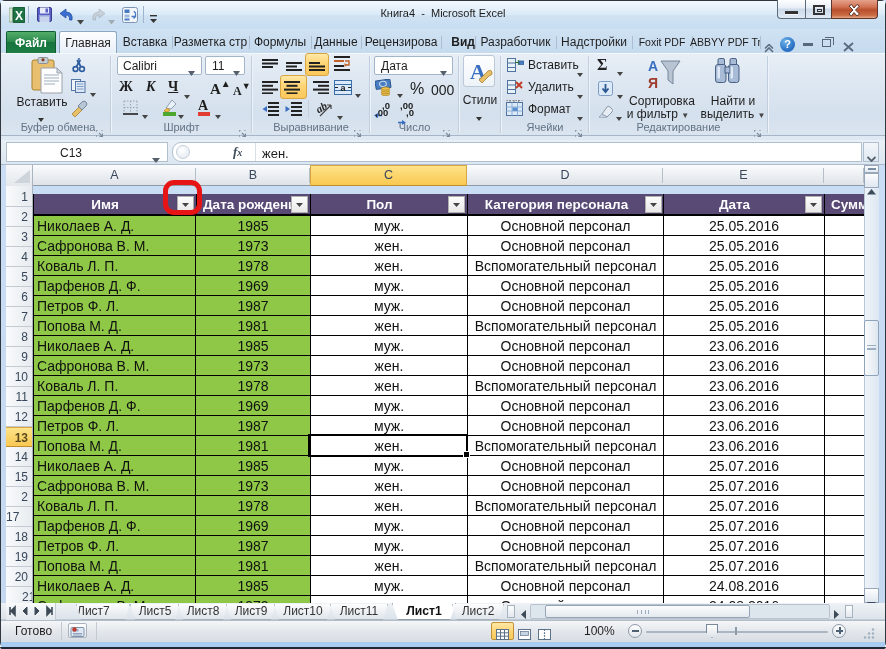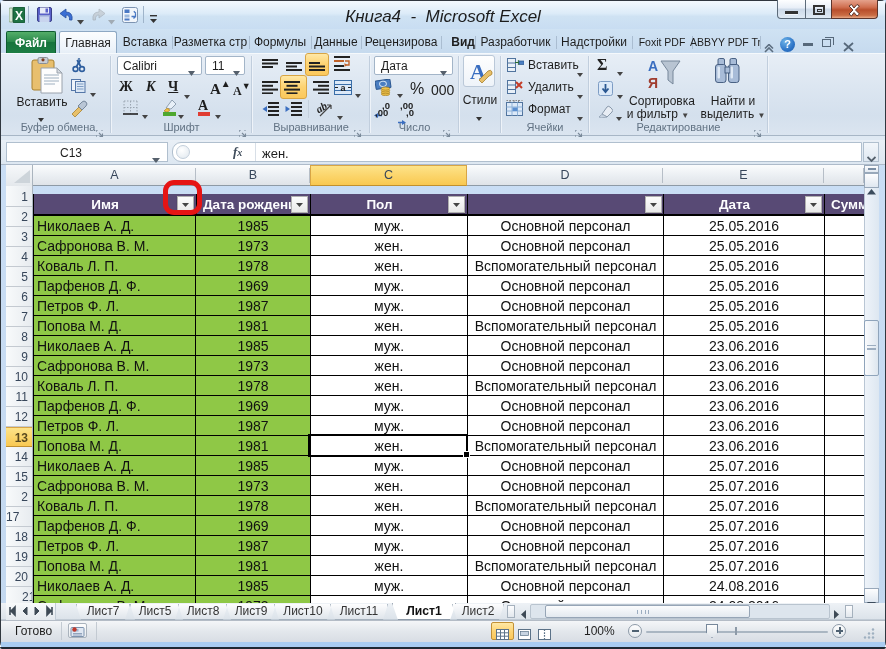--- a/index.html
+++ b/index.html
@@ -67,21 +67,21 @@
  </svg>
 </div>
 <div class="abs" style="left:143px;top:6px;width:1px;height:17px;background:#9fb4ca;"></div>
 <div class="abs" style="left:149px;top:10px;width:9px;height:9px;">
  <svg width="9" height="9">
         <rect x="1" y="0" width="7" height="1.4" fill="#333"></rect>
         <path d="M1 4 L8 4 L4.5 8 Z" fill="#333"></path>
       </svg>
 </div>
 
-<div class="abs tt" style="left:0;top:7px;width:886px;text-align:center;font-size:17px;color:#1c1c1c;font-style:italic;">Книга4&nbsp; -&nbsp; Microsoft Excel</div>
+<div class="abs tt" style="left:0;top:7px;width:886px;text-align:center;font-size:11px;color:#1c1c1c;">Книга4&nbsp; -&nbsp; Microsoft Excel</div>
 
 <div class="abs" style="left:777px;top:0;width:101px;height:19px;">
  <div class="abs" style="left:0;top:0;width:29px;height:19px;border:1px solid #5c6b7a;border-top:none;border-radius:0 0 0 4px;background:linear-gradient(#fdfeff,#e7eef7 45%,#ccd9e8 50%,#dfeaf4);"></div>
  <div class="abs" style="left:28px;top:0;width:27px;height:19px;border:1px solid #5c6b7a;border-top:none;background:linear-gradient(#fdfeff,#e7eef7 45%,#ccd9e8 50%,#dfeaf4);"></div>
  <div class="abs" style="left:54px;top:0;width:47px;height:19px;border:1px solid #5c352c;border-top:none;border-radius:0 0 4px 0;background:linear-gradient(#e5a28c,#d06f50 40%,#b94e2c 55%,#c96c44 85%,#e9a987);"></div>
  <div class="abs" style="left:8px;top:11px;width:13px;height:3px;background:#333;box-shadow:0 1px 0 rgba(255,255,255,.7);"></div>
  <div class="abs" style="left:36px;top:5px;width:12px;height:10px;border:2px solid #333;background:transparent;"></div>
  <div class="abs" style="left:39.5px;top:8.5px;width:5px;height:3px;border:1.5px solid #333;"></div>
  <div class="abs" style="left:69px;top:2px;width:16px;height:16px;">
   <svg width="16" height="16">
@@ -544,20 +544,21 @@
 <div class="abs" style="left:33px;top:186px;width:831px;height:417px;overflow:hidden;background:#fff;margin-top:8px;">
 <div class="abs" style="left:0;top:0;width:831px;height:22px;background:#584a75;border-bottom:2px solid #000;"></div>
 <div class="abs" style="left:162.5px;top:0;width:1.5px;height:22px;background:#000;"></div>
 <div class="abs" style="left:276.5px;top:0;width:1.5px;height:22px;background:#000;"></div>
 <div class="abs" style="left:433.5px;top:0;width:1.5px;height:22px;background:#000;"></div>
 <div class="abs" style="left:629.5px;top:0;width:1.5px;height:22px;background:#000;"></div>
 <div class="abs" style="left:790.5px;top:0;width:1.5px;height:22px;background:#000;"></div>
 <div class="abs tt" style="left:0px;top:3px;width:144px;text-align:center;font-size:13.5px;font-weight:bold;color:#fdfdff;overflow:hidden;">Имя</div>
 <div class="abs tt" style="left:170px;top:3px;width:88px;text-align:left;font-size:13.5px;font-weight:bold;color:#fdfdff;overflow:hidden;">Дата рождения</div>
 <div class="abs tt" style="left:277px;top:3px;width:139px;text-align:center;font-size:13.5px;font-weight:bold;color:#fdfdff;overflow:hidden;">Пол</div>
+<div class="abs tt" style="left:434px;top:3px;width:179px;text-align:center;font-size:13.5px;font-weight:bold;color:#fdfdff;overflow:hidden;">Категория персонала</div>
 <div class="abs tt" style="left:630px;top:3px;width:143px;text-align:center;font-size:13.5px;font-weight:bold;color:#fdfdff;overflow:hidden;">Дата</div>
 <div class="abs tt" style="left:798px;top:3px;width:33px;text-align:left;font-size:13.5px;font-weight:bold;color:#fdfdff;overflow:hidden;">Сумма</div>
 <div class="abs" style="left:144px;top:2px;width:17px;height:17px;background:linear-gradient(#fcfcfc,#e8e8e8);border:1px solid #b0b0b0;box-shadow:0 1px 1px rgba(0,0,0,.25);"><svg width="15" height="15">
           <path d="M4 6 L11 6 L7.5 10 Z" fill="#444"></path>
         </svg></div>
 <div class="abs" style="left:258px;top:2px;width:17px;height:17px;background:linear-gradient(#fcfcfc,#e8e8e8);border:1px solid #b0b0b0;box-shadow:0 1px 1px rgba(0,0,0,.25);"><svg width="15" height="15">
           <path d="M4 6 L11 6 L7.5 10 Z" fill="#444"></path>
         </svg></div>
 <div class="abs" style="left:415px;top:2px;width:17px;height:17px;background:linear-gradient(#fcfcfc,#e8e8e8);border:1px solid #b0b0b0;box-shadow:0 1px 1px rgba(0,0,0,.25);"><svg width="15" height="15">
           <path d="M4 6 L11 6 L7.5 10 Z" fill="#444"></path>
@@ -764,21 +765,21 @@
 <div class="abs" style="left:31px;top:604px;width:12px;height:14px;"><svg width="12" height="14">
         <g fill="#3e4a56" stroke="#3e4a56">
           <path d="M4 3 L8 7 L4 11 Z"></path>
         </g>
       </svg></div>
 <div class="abs" style="left:43px;top:604px;width:12px;height:14px;"><svg width="12" height="14">
         <g fill="#3e4a56" stroke="#3e4a56">
           <path d="M4 3 L8 7 L4 11 Z M9 3 L9 11" stroke-width="1.6"></path>
         </g>
       </svg></div>
-<div class="abs" style="left:76px;top:604px;width:54px;height:16px;background:linear-gradient(#fdfdfe,#dfe5eb);border:1px solid #a5b1bd;border-top:none;clip-path:polygon(5px 100%,0 0,100% 0,calc(100% - 5px) 100%);font-size:12px;color:#333;text-align:center;line-height:15px;">Лист7</div>
+<div class="abs" style="left:76px;top:604px;width:54px;height:16px;background:linear-gradient(#fdfdfe,#dfe5eb);border:1px solid #a5b1bd;border-top:none;clip-path:polygon(5px 100%,0 0,100% 0,calc(100% - 5px) 100%);font-size:12px;color:#333;line-height:15px;">Лист7</div>
 <div class="abs" style="left:130px;top:604px;width:50px;height:16px;background:linear-gradient(#fdfdfe,#dfe5eb);border:1px solid #a5b1bd;border-top:none;clip-path:polygon(5px 100%,0 0,100% 0,calc(100% - 5px) 100%);font-size:12px;color:#333;text-align:center;line-height:15px;">Лист5</div>
 <div class="abs" style="left:178px;top:604px;width:50px;height:16px;background:linear-gradient(#fdfdfe,#dfe5eb);border:1px solid #a5b1bd;border-top:none;clip-path:polygon(5px 100%,0 0,100% 0,calc(100% - 5px) 100%);font-size:12px;color:#333;text-align:center;line-height:15px;">Лист8</div>
 <div class="abs" style="left:226px;top:604px;width:50px;height:16px;background:linear-gradient(#fdfdfe,#dfe5eb);border:1px solid #a5b1bd;border-top:none;clip-path:polygon(5px 100%,0 0,100% 0,calc(100% - 5px) 100%);font-size:12px;color:#333;text-align:center;line-height:15px;">Лист9</div>
 <div class="abs" style="left:274px;top:604px;width:58px;height:16px;background:linear-gradient(#fdfdfe,#dfe5eb);border:1px solid #a5b1bd;border-top:none;clip-path:polygon(5px 100%,0 0,100% 0,calc(100% - 5px) 100%);font-size:12px;color:#333;text-align:center;line-height:15px;">Лист10</div>
 <div class="abs" style="left:330px;top:604px;width:58px;height:16px;background:linear-gradient(#fdfdfe,#dfe5eb);border:1px solid #a5b1bd;border-top:none;clip-path:polygon(5px 100%,0 0,100% 0,calc(100% - 5px) 100%);font-size:12px;color:#333;text-align:center;line-height:15px;">Лист11</div>
 <div class="abs" style="left:392px;top:603px;width:64px;height:17px;background:#fff;border:1px solid #8d9aa8;border-top:none;clip-path:polygon(6px 100%,0 0,100% 0,calc(100% - 6px) 100%);font-size:12.2px;font-weight:bold;color:#111;text-align:center;line-height:16px;">Лист1</div>
 <div class="abs" style="left:452px;top:604px;width:52px;height:16px;background:linear-gradient(#fdfdfe,#dfe5eb);border:1px solid #a5b1bd;border-top:none;clip-path:polygon(5px 100%,0 0,100% 0,calc(100% - 5px) 100%);font-size:12px;color:#333;text-align:center;line-height:15px;">Лист2</div>
 
 <div class="abs" style="left:507px;top:605px;width:8px;height:13px;background:linear-gradient(#fdfdfe,#e2e8ee);border:1px solid #a5b1bd;"></div>
 <div class="abs" style="left:518px;top:606px;width:10px;height:11px;"><svg width="10" height="11">

